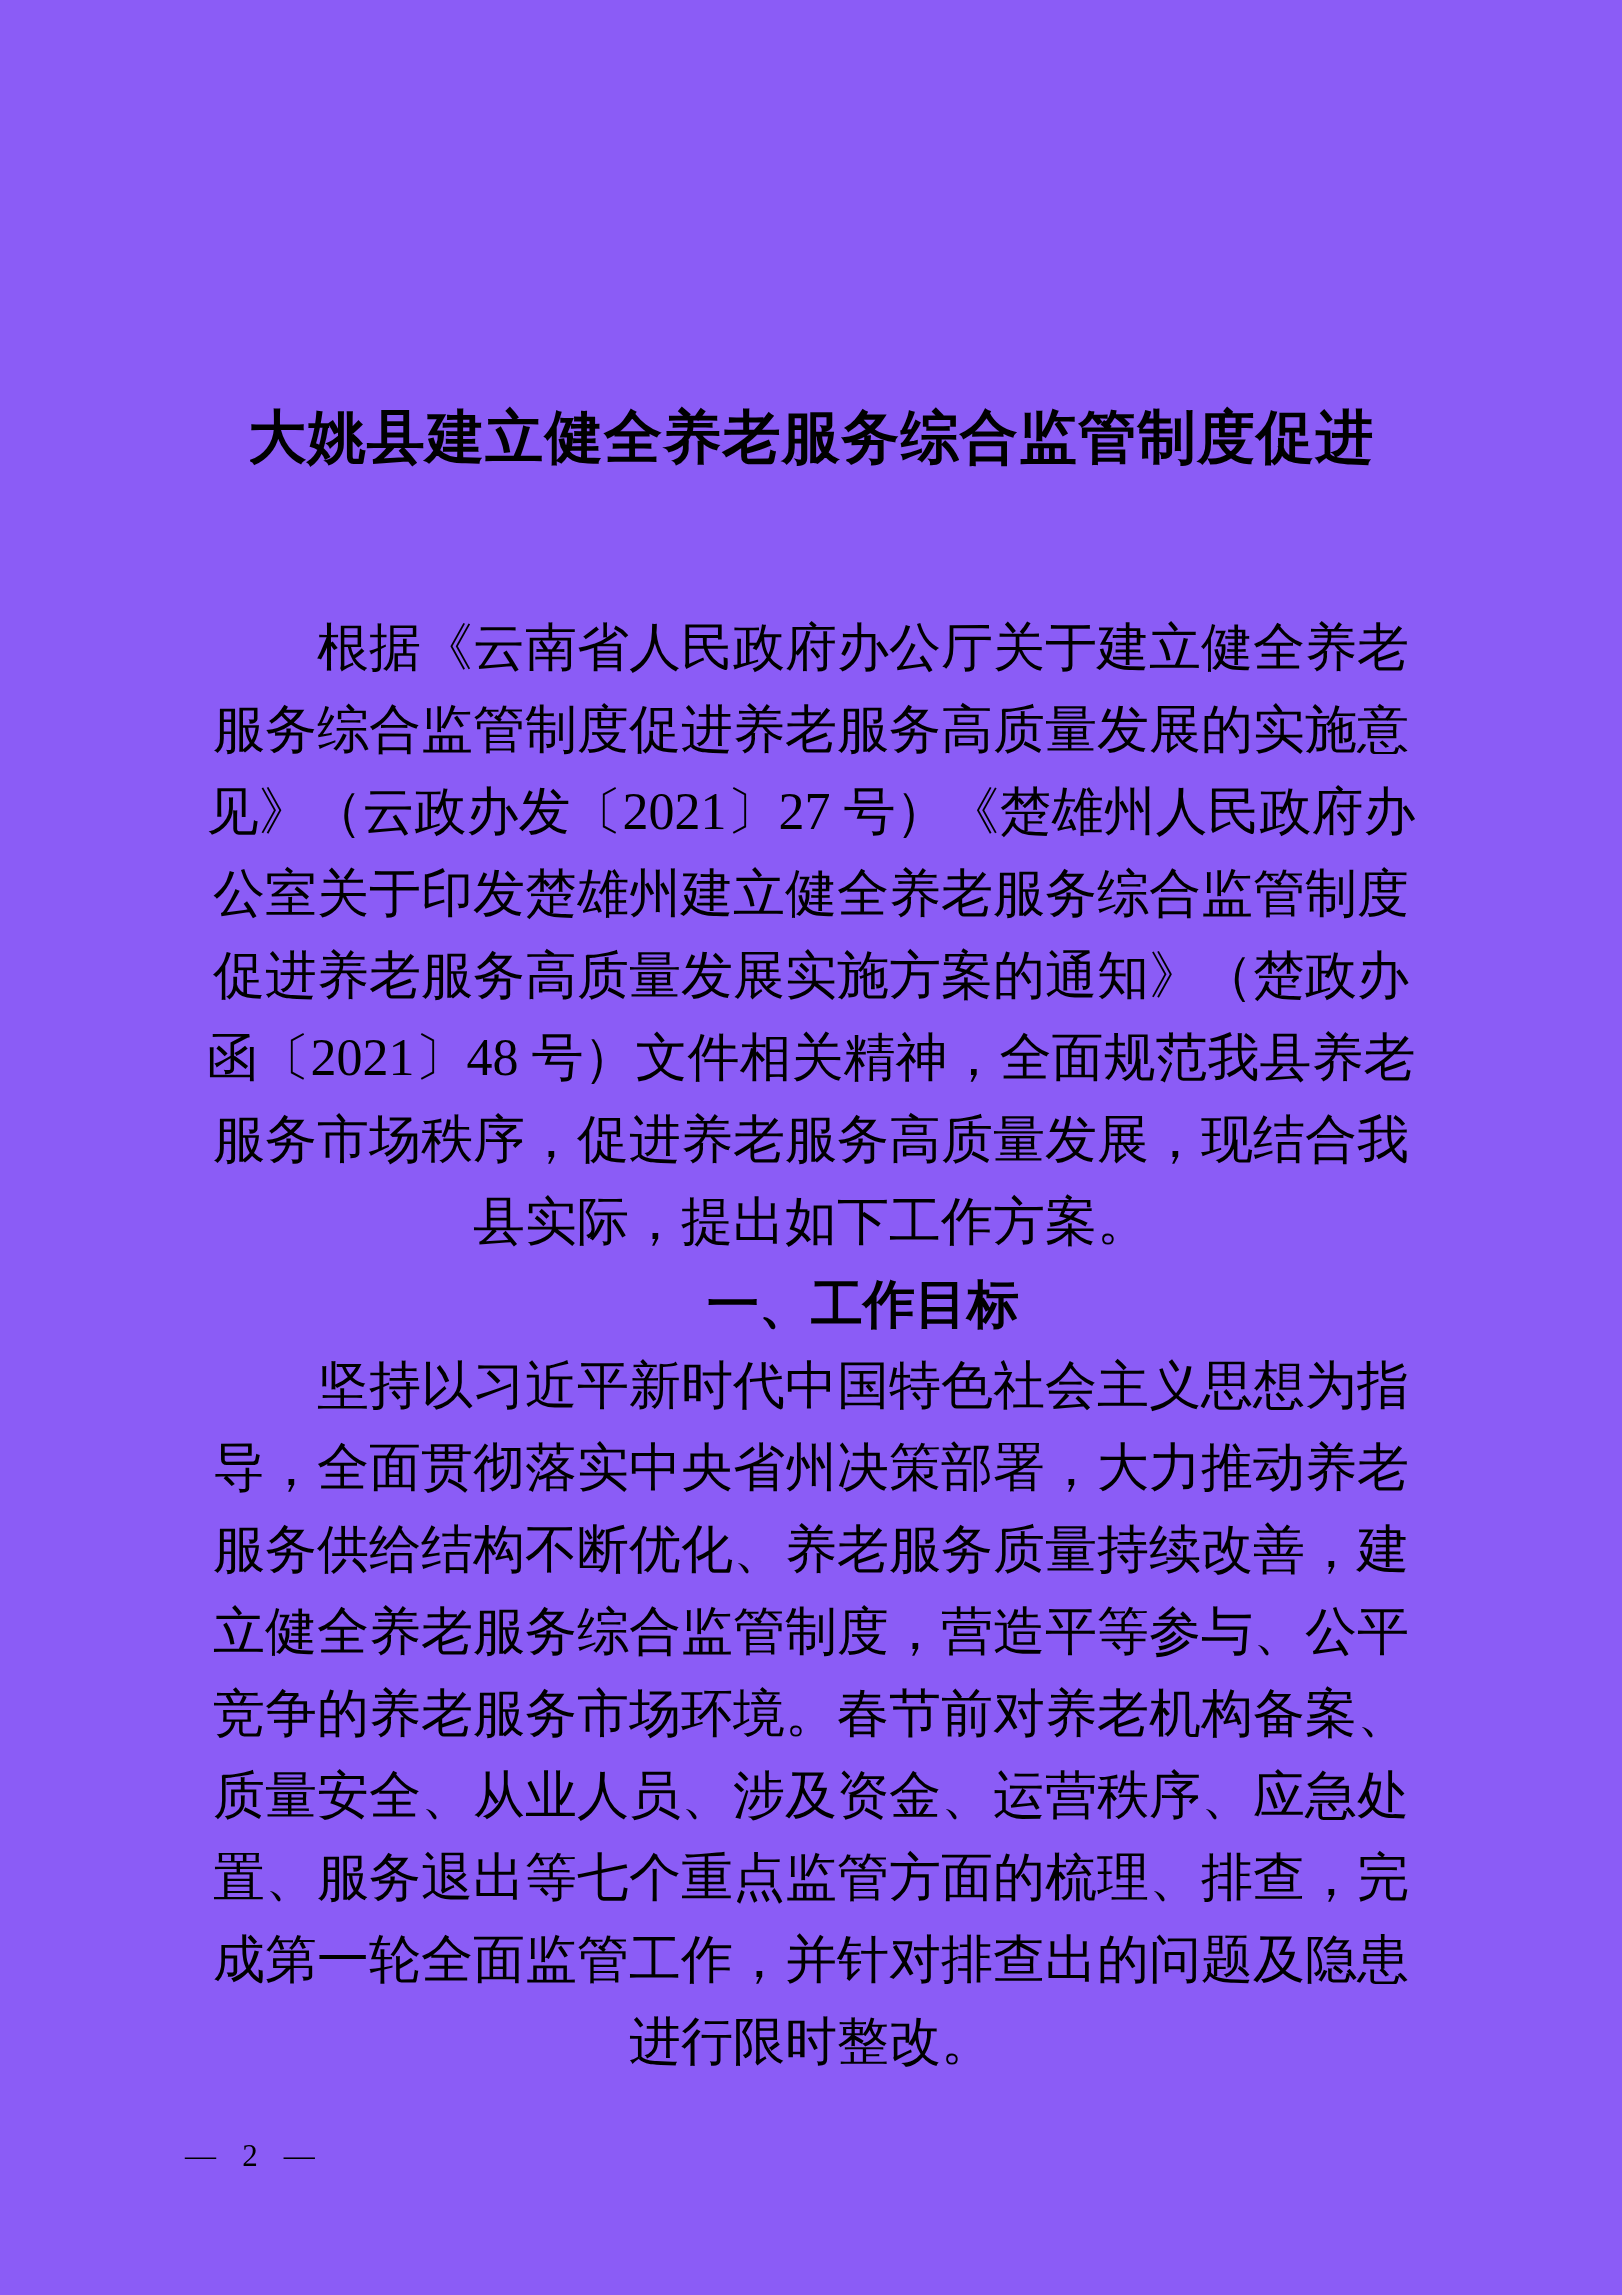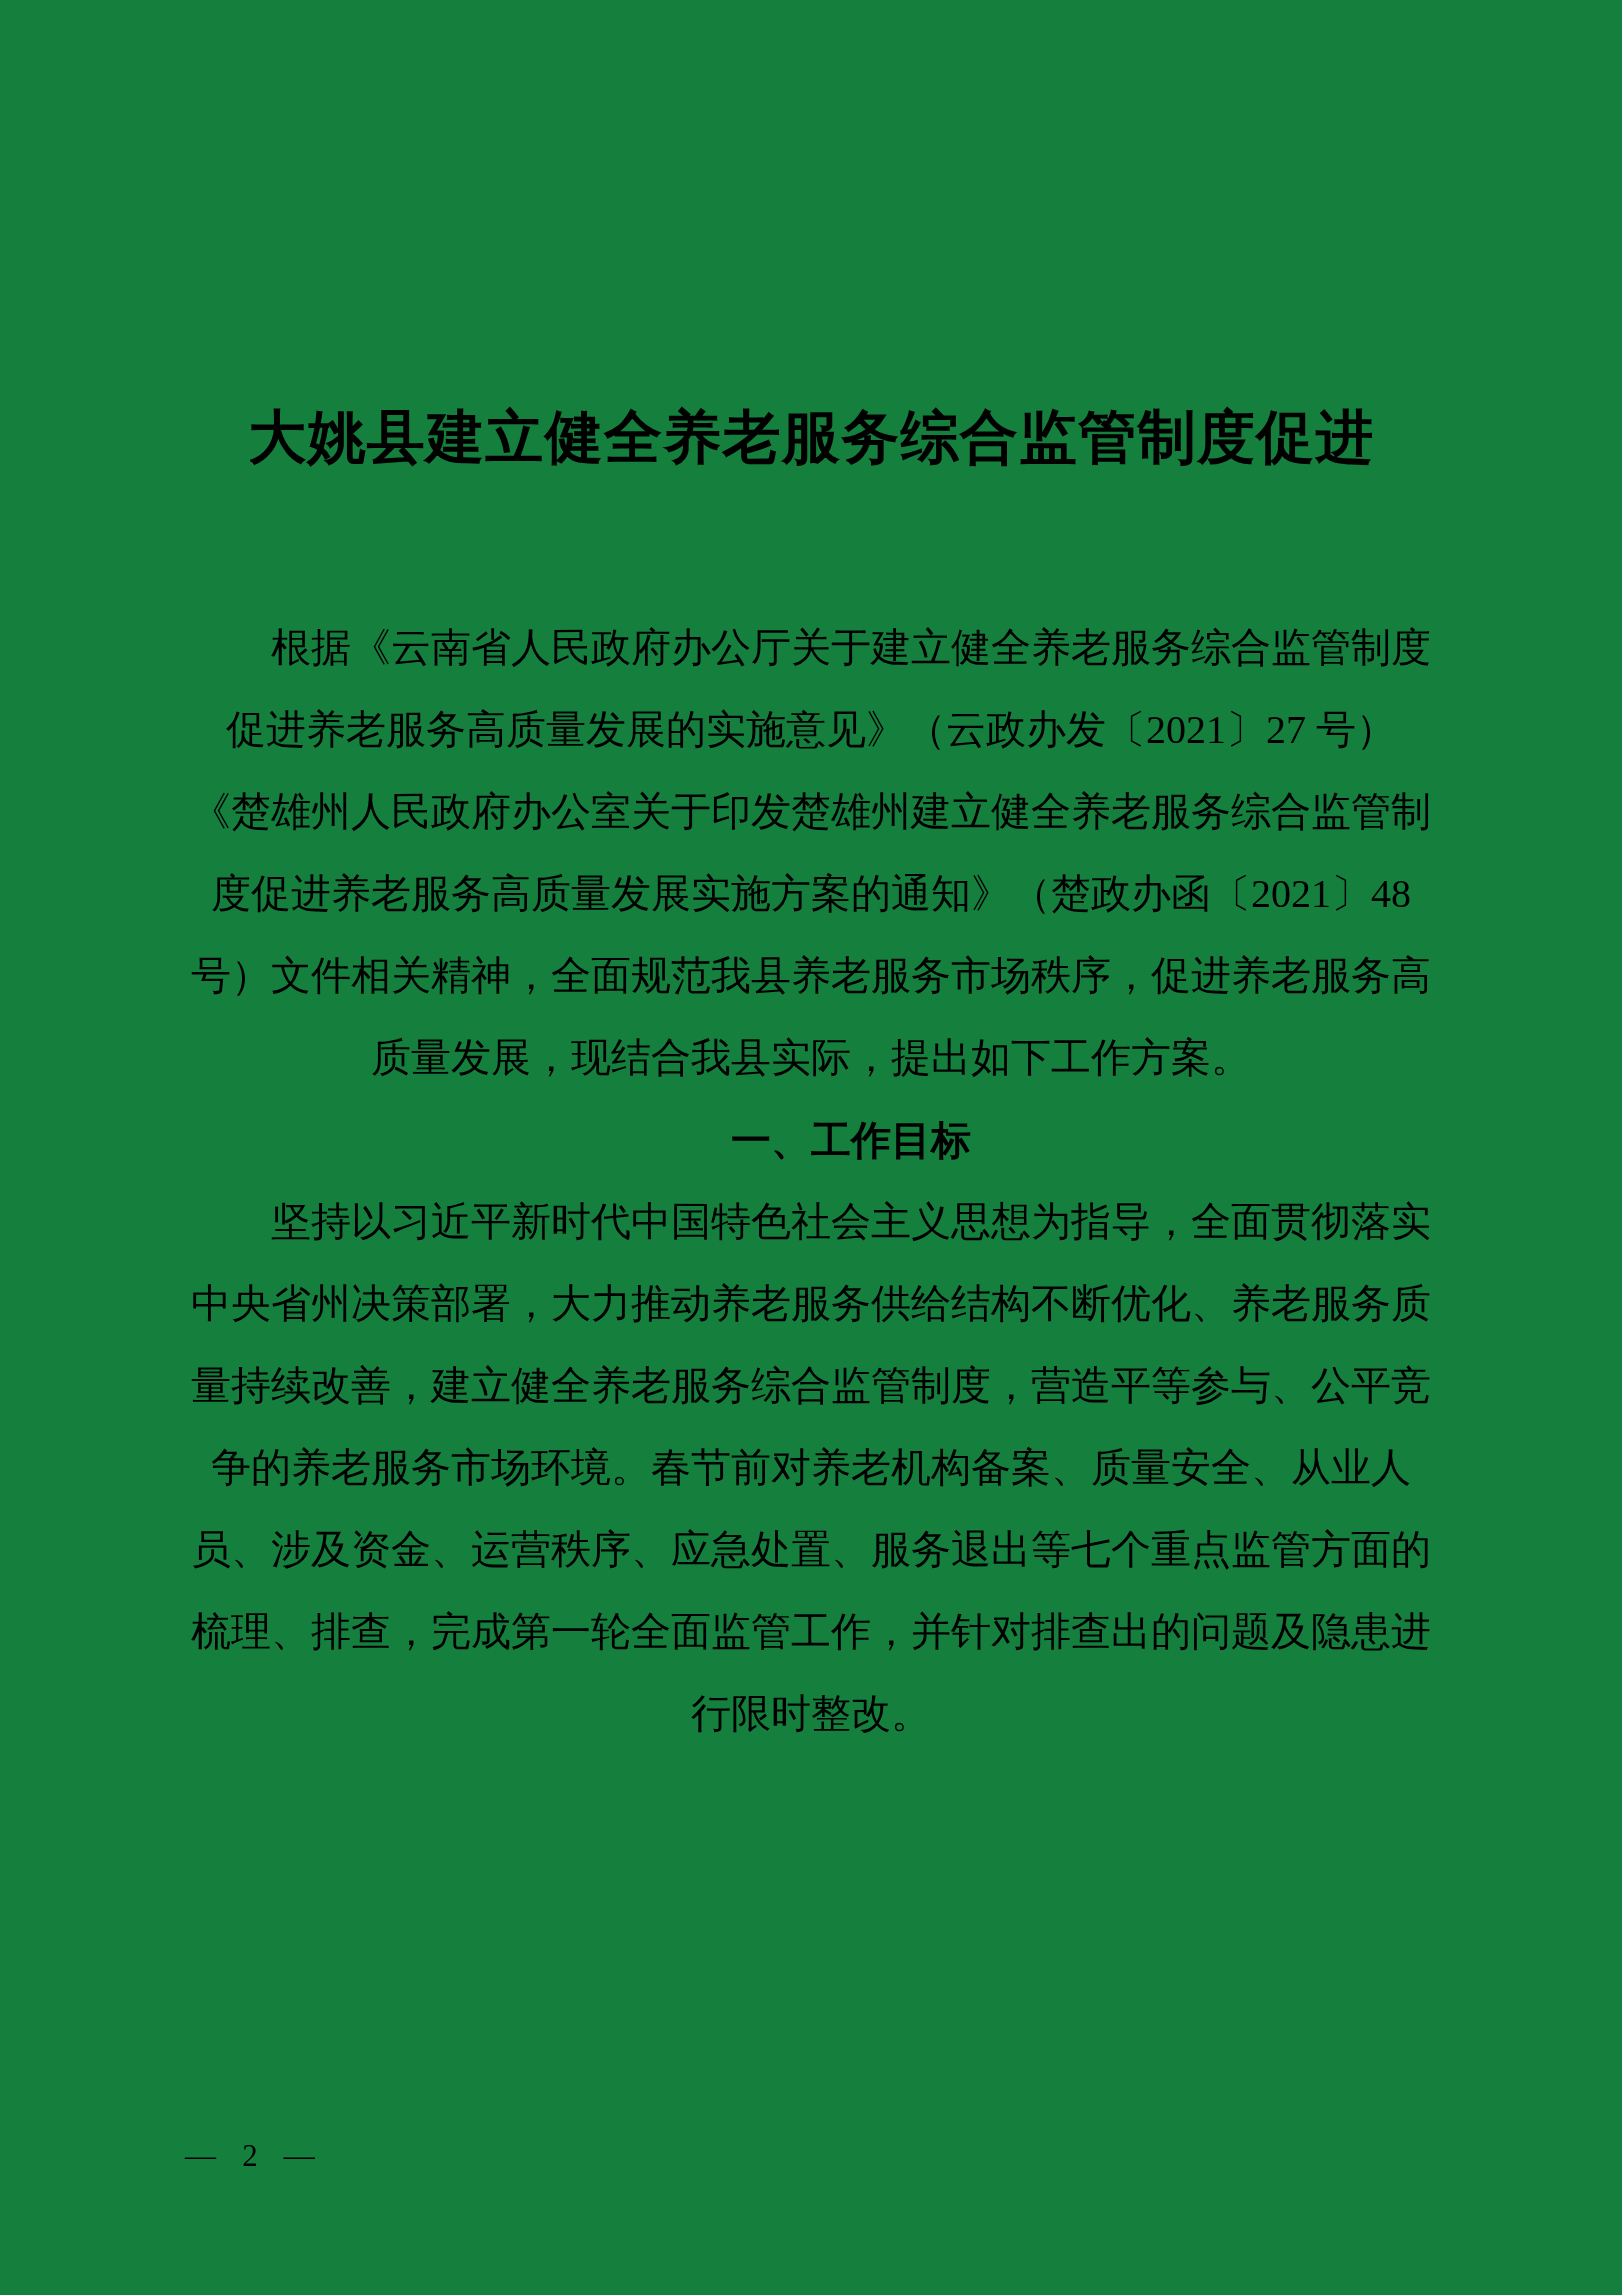--- a/index.html
+++ b/index.html
@@ -5,21 +5,21 @@
   html, body {
     margin: 0;
     padding: 0;
     background: #888;
   }
   .page {
     position: relative;
     width: 1623px;
     height: 2295px;
     margin: 0 auto;
-    background: #15803d;
+    background: #8b5cf6;
     color: #000000;
     font-family: "Liberation Serif", "DejaVu Serif", serif;
     overflow: hidden;
   }
   .doc-title {
     position: absolute;
     top: 359px;
     left: 0;
     right: 0;
     text-align: center;
@@ -29,21 +29,21 @@
     letter-spacing: 1.3px;
   }
   .doc-title .title-line {
     display: block;
   }
   .content {
     position: absolute;
     top: 607px;
     left: 191px;
     width: 1240px;
-    font-size: 40px;
+    font-size: 52px;
     line-height: 82px;
     text-align: justify;
     text-justify: inter-character;
   }
   .content p {
     margin: 0;
     padding: 0;
     text-indent: 2em;
     text-align: center;
   }

